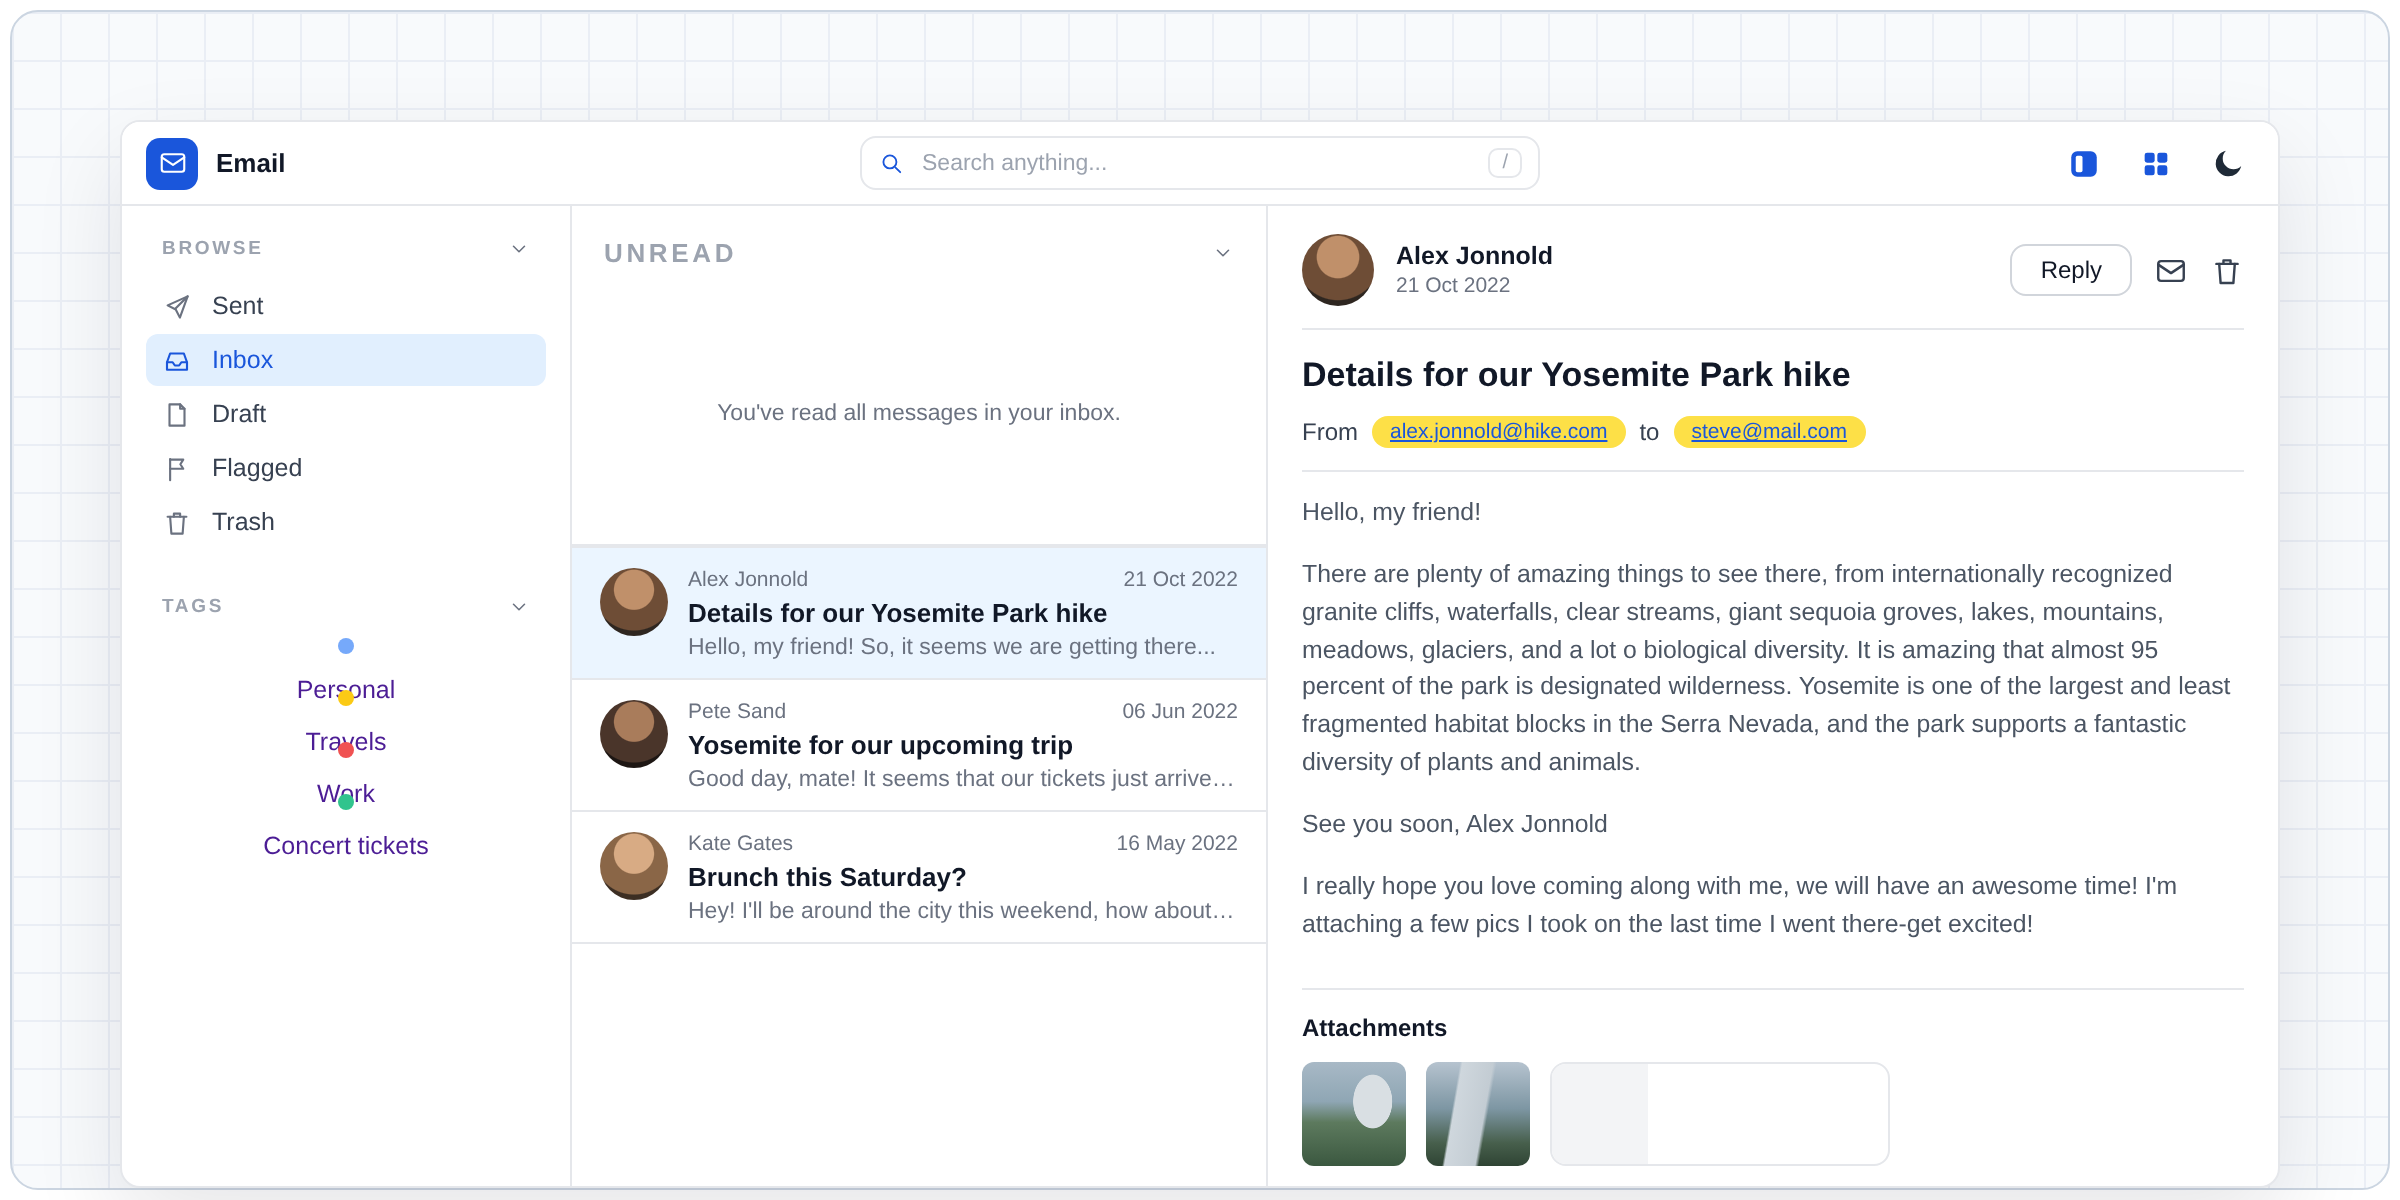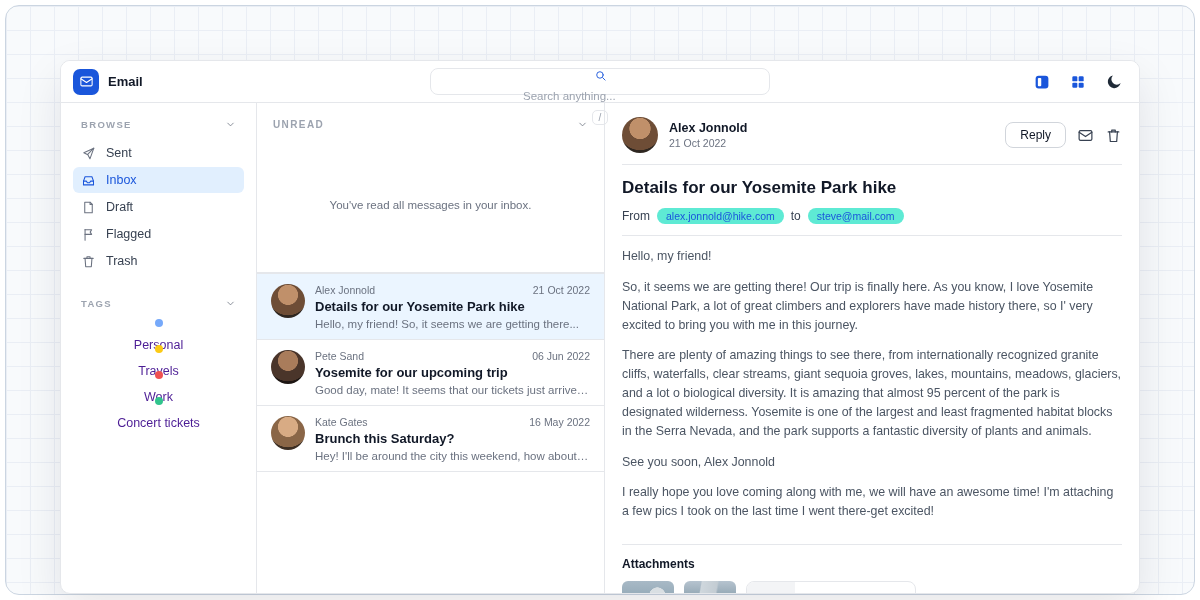--- a/index.html
+++ b/index.html
@@ -30,35 +30,35 @@
     height:42px; flex:none; border-bottom:1px solid #e5e7eb;
     display:flex; align-items:center; padding:0 12px; position:relative; background:#fff;
   }
   .brand { display:flex; align-items:center; gap:9px; }
   .logo { width:26px; height:26px; border-radius:7px; background:#1a56db;
           display:flex; align-items:center; justify-content:center; }
   .brand-name { font-size:13px; font-weight:700; color:#111827; }
   .search {
     position:absolute; left:50%; transform:translateX(-50%);
     width:340px; height:27px; border:1px solid #e5e7eb; border-radius:8px;
-    display:flex; align-items:center; gap:7px; padding:0 8px; background:#fff;flex-direction:column;
+    display:flex; align-items:center; gap:7px; padding:0 8px; background:#fff;
   }
   .search input {
     border:none; outline:none; flex:1; font-size:11.5px; color:#374151;
     font-family:inherit; background:transparent;
   }
   .search input::placeholder { color:#9ca3af; }
   .kbd { border:1px solid #e5e7eb; border-radius:5px; font-size:10px; color:#9ca3af; padding:1px 6px; }
   .header-actions { margin-left:auto; display:flex; align-items:center; gap:10px; }
   .icon-btn { width:26px; height:26px; border:none; background:transparent; border-radius:7px;
               display:flex; align-items:center; justify-content:center; cursor:pointer; padding:0; }
   
   .app-body { flex:1; display:flex; min-height:0; }
   
-  .sidebar { width:196px; flex:none; border-right:1px solid #e5e7eb; padding:16px 12px; }
+  .sidebar { width:225px; flex:none; border-right:1px solid #e5e7eb; padding:16px 12px; }
   .section-head {
     display:flex; align-items:center; justify-content:space-between;
     color:#9ca3af; font-size:9.5px; font-weight:700; letter-spacing:.14em;
     padding:0 8px; margin-bottom:10px;
   }
   .section-head svg { color:#6b7280; }
   .nav-item {
     display:flex; align-items:center; gap:10px; height:26px; padding:0 8px;
     border-radius:6px; font-size:12.5px; color:#374151; cursor:pointer; margin-bottom:1px;
   }
@@ -66,21 +66,21 @@
   .nav-item.active { background:#e1effe; color:#1a56db; font-weight:500; }
   .nav-item.active svg { color:#1a56db; }
   .tags-section { margin-top:24px; }
   .tag-item { display:flex; align-items:center; gap:11px; height:26px; padding:0 9px;
               font-size:12.5px; color:#4c1d95; cursor:pointer;flex-direction:column; }
   .tag-dot { width:8px; height:8px; border-radius:50%; flex:none; }
   
   .list-col { width:348px; flex:none; border-right:1px solid #e5e7eb; display:flex; flex-direction:column; }
   .list-head {
     display:flex; align-items:center; justify-content:space-between;
-    color:#9ca3af; font-size:10px; font-weight:700; letter-spacing:.14em;
+    color:#9ca3af; font-size:13px; font-weight:700; letter-spacing:.14em;
     padding:16px 16px 8px;
   }
   .list-head svg { color:#6b7280; }
   .unread-block { height:170px; flex:none; display:flex; flex-direction:column; border-bottom:1px solid #e5e7eb; }
   .unread-empty { flex:1; display:flex; align-items:center; justify-content:center;
                   font-size:11.5px; color:#6b7280; text-align:center; padding:0 30px; }
   .email-item { display:flex; gap:10px; padding:10px 14px 9px; border-top:1px solid #e5e7eb; cursor:pointer; background:#fff; }
   .email-item:last-child { border-bottom:1px solid #e5e7eb; }
   .email-item.selected { background:#ebf5ff; }
   .av { width:34px; height:34px; border-radius:50%; flex:none; }
@@ -97,22 +97,22 @@
   .reader-name { font-size:12.5px; font-weight:700; color:#111827; }
   .reader-date { font-size:10.5px; color:#6b7280; margin-top:2px; }
   .reader-actions { margin-left:auto; display:flex; align-items:center; gap:11px; }
   .reply-btn { border:1px solid #d1d5db; border-radius:8px; background:#fff; font-size:12px;
                font-weight:500; color:#111827; padding:5px 14px; cursor:pointer; font-family:inherit; }
   .act-btn { border:none; background:transparent; padding:0; cursor:pointer; color:#374151;
              display:flex; align-items:center; }
   .hr { border:none; border-top:1px solid #e5e7eb; margin:11px 0; flex:none; }
   .subject { font-size:17px; font-weight:600; color:#111827; margin:2px 0 10px; flex:none; }
   .from-row { display:flex; align-items:center; gap:7px; font-size:12px; color:#374151; flex:none; }
-  .pill { background:#5eead4; color:#1a56db; border-radius:10px; padding:2px 9px;
-          font-size:10.5px; font-weight:500; cursor:pointer; }
+  .pill { background:#fde047; color:#1a56db; border-radius:10px; padding:2px 9px;
+          font-size:10.5px; font-weight:500; cursor:pointer;text-decoration:underline; }
   .body-text p { font-size:12.4px; color:#4b5563; line-height:1.52; margin:0 0 12px; }
   .attach-label { font-size:12px; font-weight:700; color:#111827; margin:1px 0 10px; flex:none; }
   .attach-row { display:flex; gap:10px; align-items:stretch; flex:none; }
   .thumb { width:52px; height:52px; border-radius:6px; cursor:pointer; }
   .thumb1 {
     background-image:
       radial-gradient(ellipse 16px 22px at 68% 38%, #d9dfe3 0%, #d9dfe3 60%, transparent 62%),
       linear-gradient(180deg, #a8b9c6 0%, #8fa6b4 38%, #5d7a5e 58%, #3b5840 100%);
   }
   .thumb2 {
@@ -358,21 +358,20 @@
         <span>From</span>
         <span class="pill">alex.jonnold@hike.com</span>
         <span>to</span>
         <span class="pill">steve@mail.com</span>
       </div>
 
       <hr class="hr">
 
       <div class="body-text">
         <p>Hello, my friend!</p>
-        <p>So, it seems we are getting there! Our trip is finally here. As you know, I love Yosemite National Park, a lot of great climbers and explorers have made history there, so I' very excited to bring you with me in this journey.</p>
         <p>There are plenty of amazing things to see there, from internationally recognized granite cliffs, waterfalls, clear streams, giant sequoia groves, lakes, mountains, meadows, glaciers, and a lot o biological diversity. It is amazing that almost 95 percent of the park is designated wilderness. Yosemite is one of the largest and least fragmented habitat blocks in the Serra Nevada, and the park supports a fantastic diversity of plants and animals.</p>
         <p>See you soon, Alex Jonnold</p>
         <p>I really hope you love coming along with me, we will have an awesome time! I'm attaching a few pics I took on the last time I went there-get excited!</p>
       </div>
 
       <hr class="hr">
 
       <div class="attach-label">Attachments</div>
       <div class="attach-row">
         <div class="thumb thumb1"></div>

